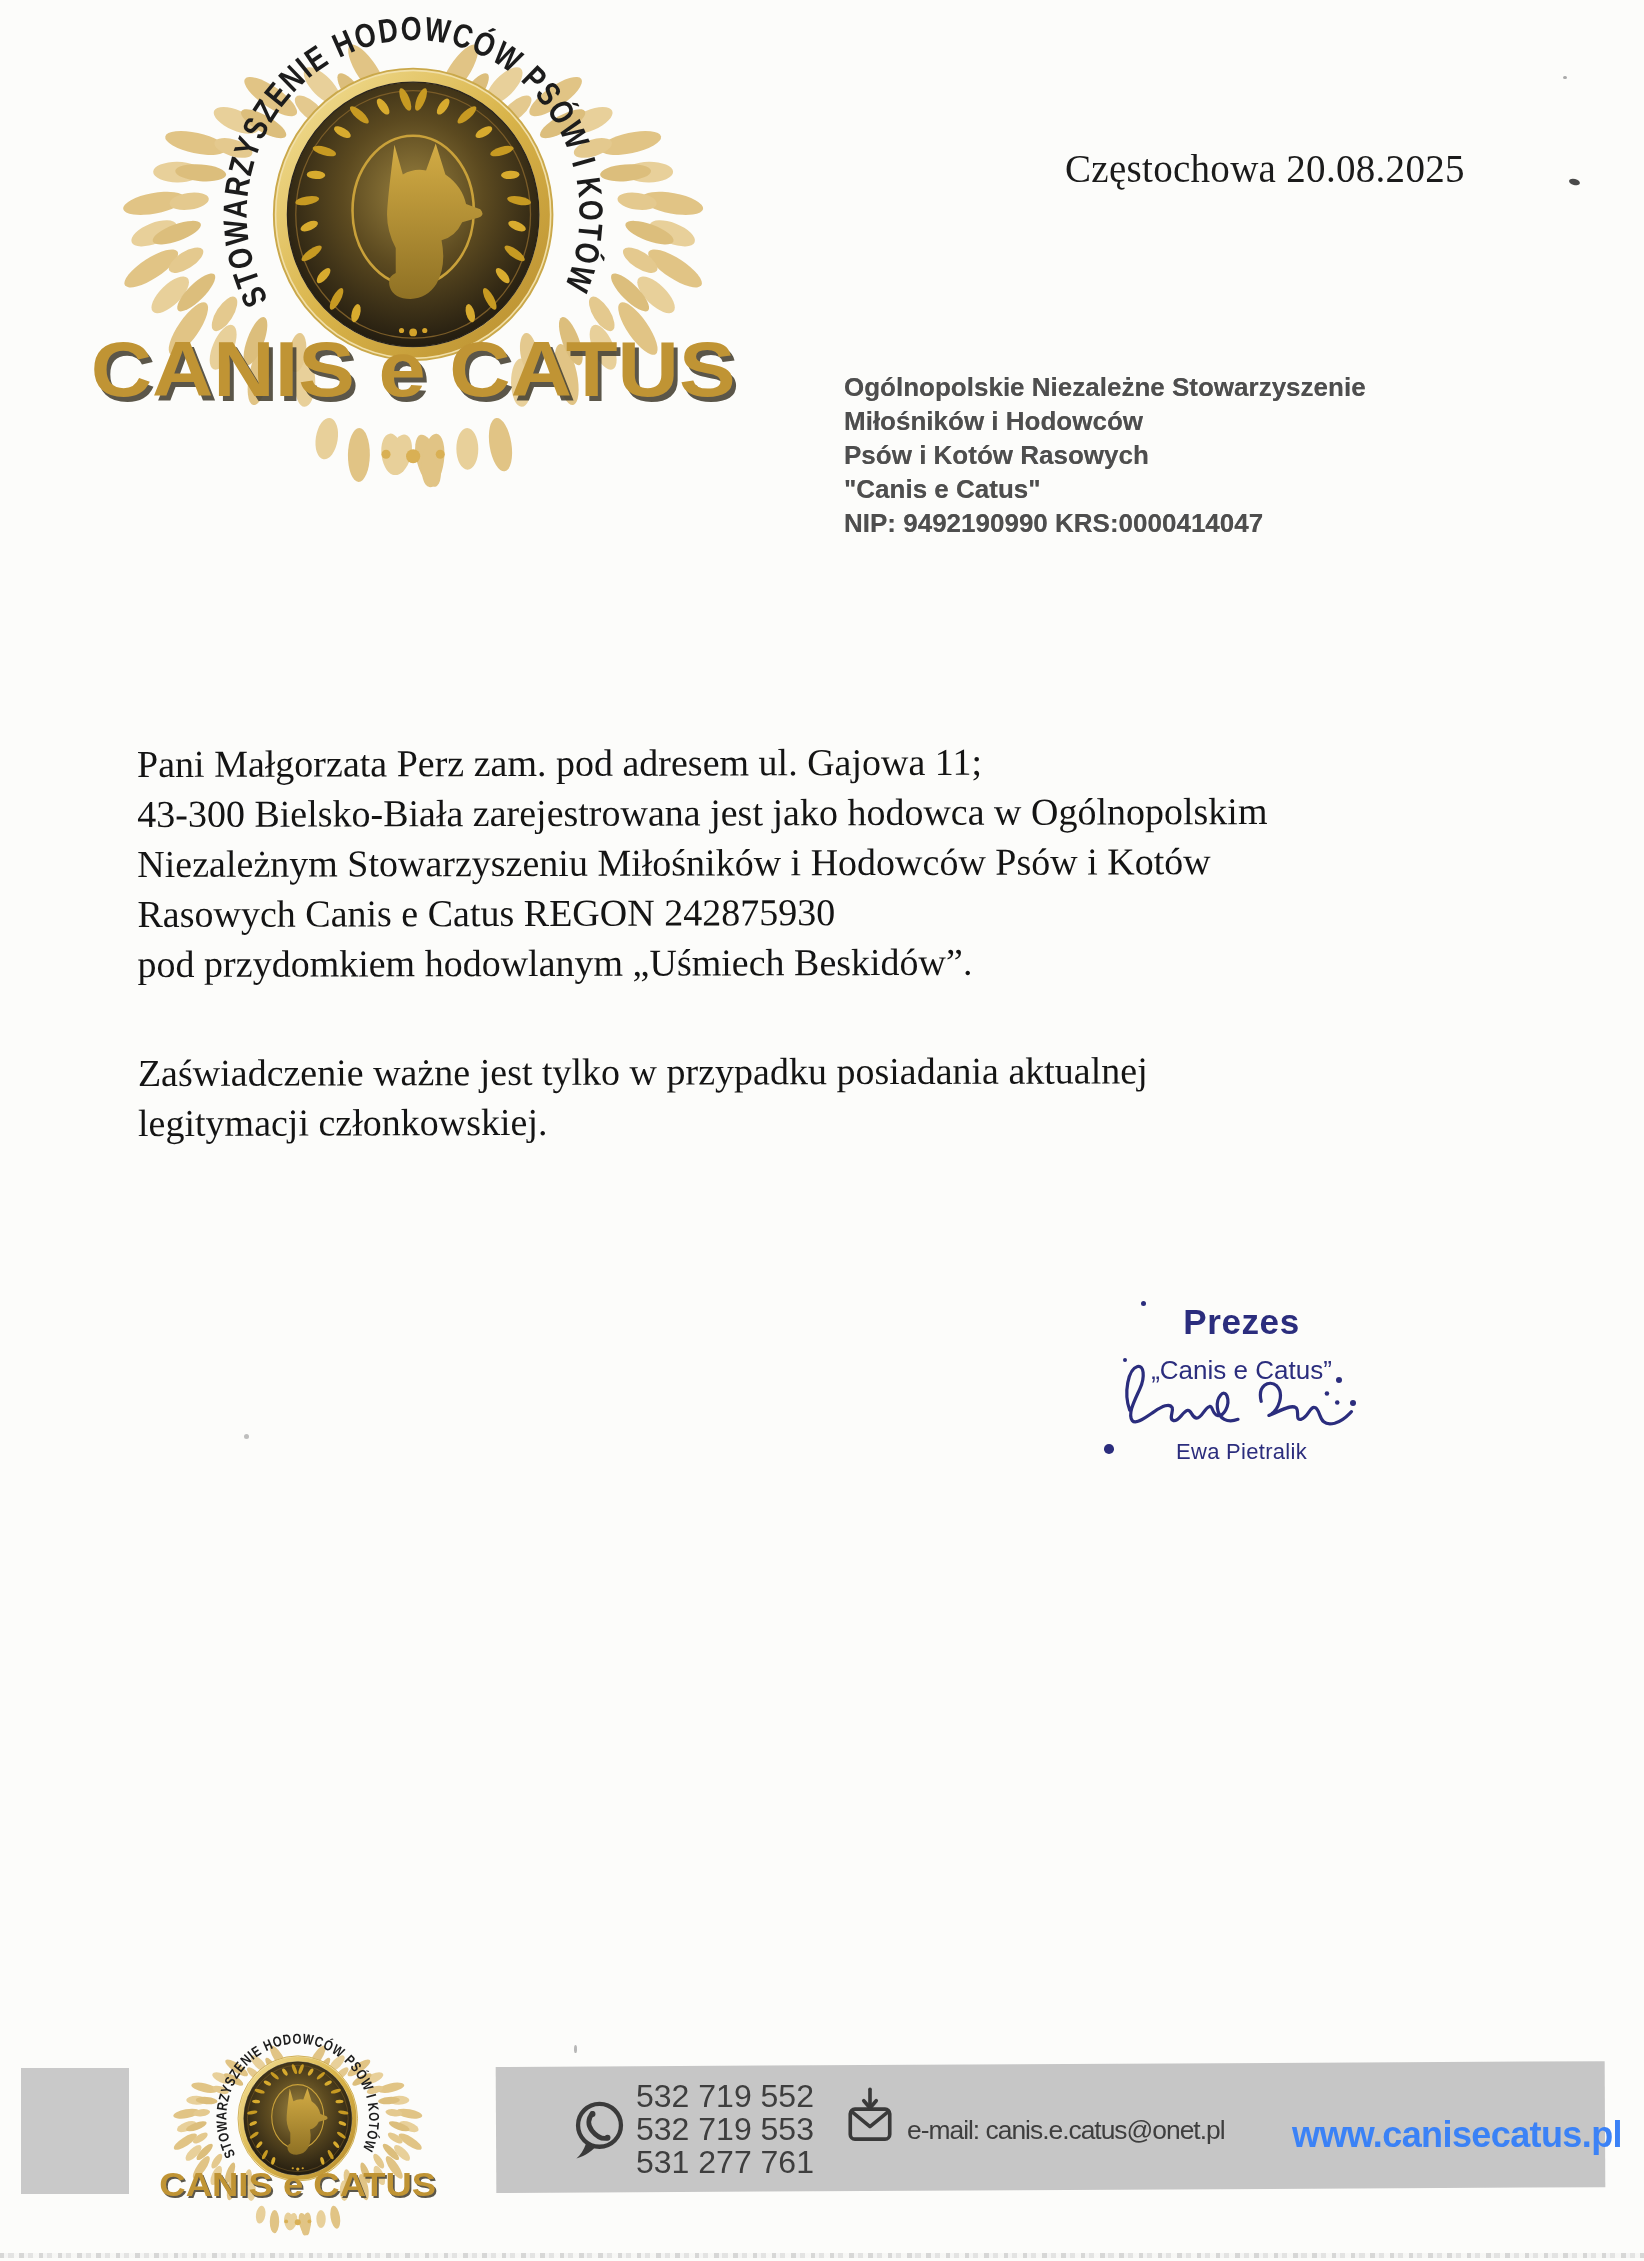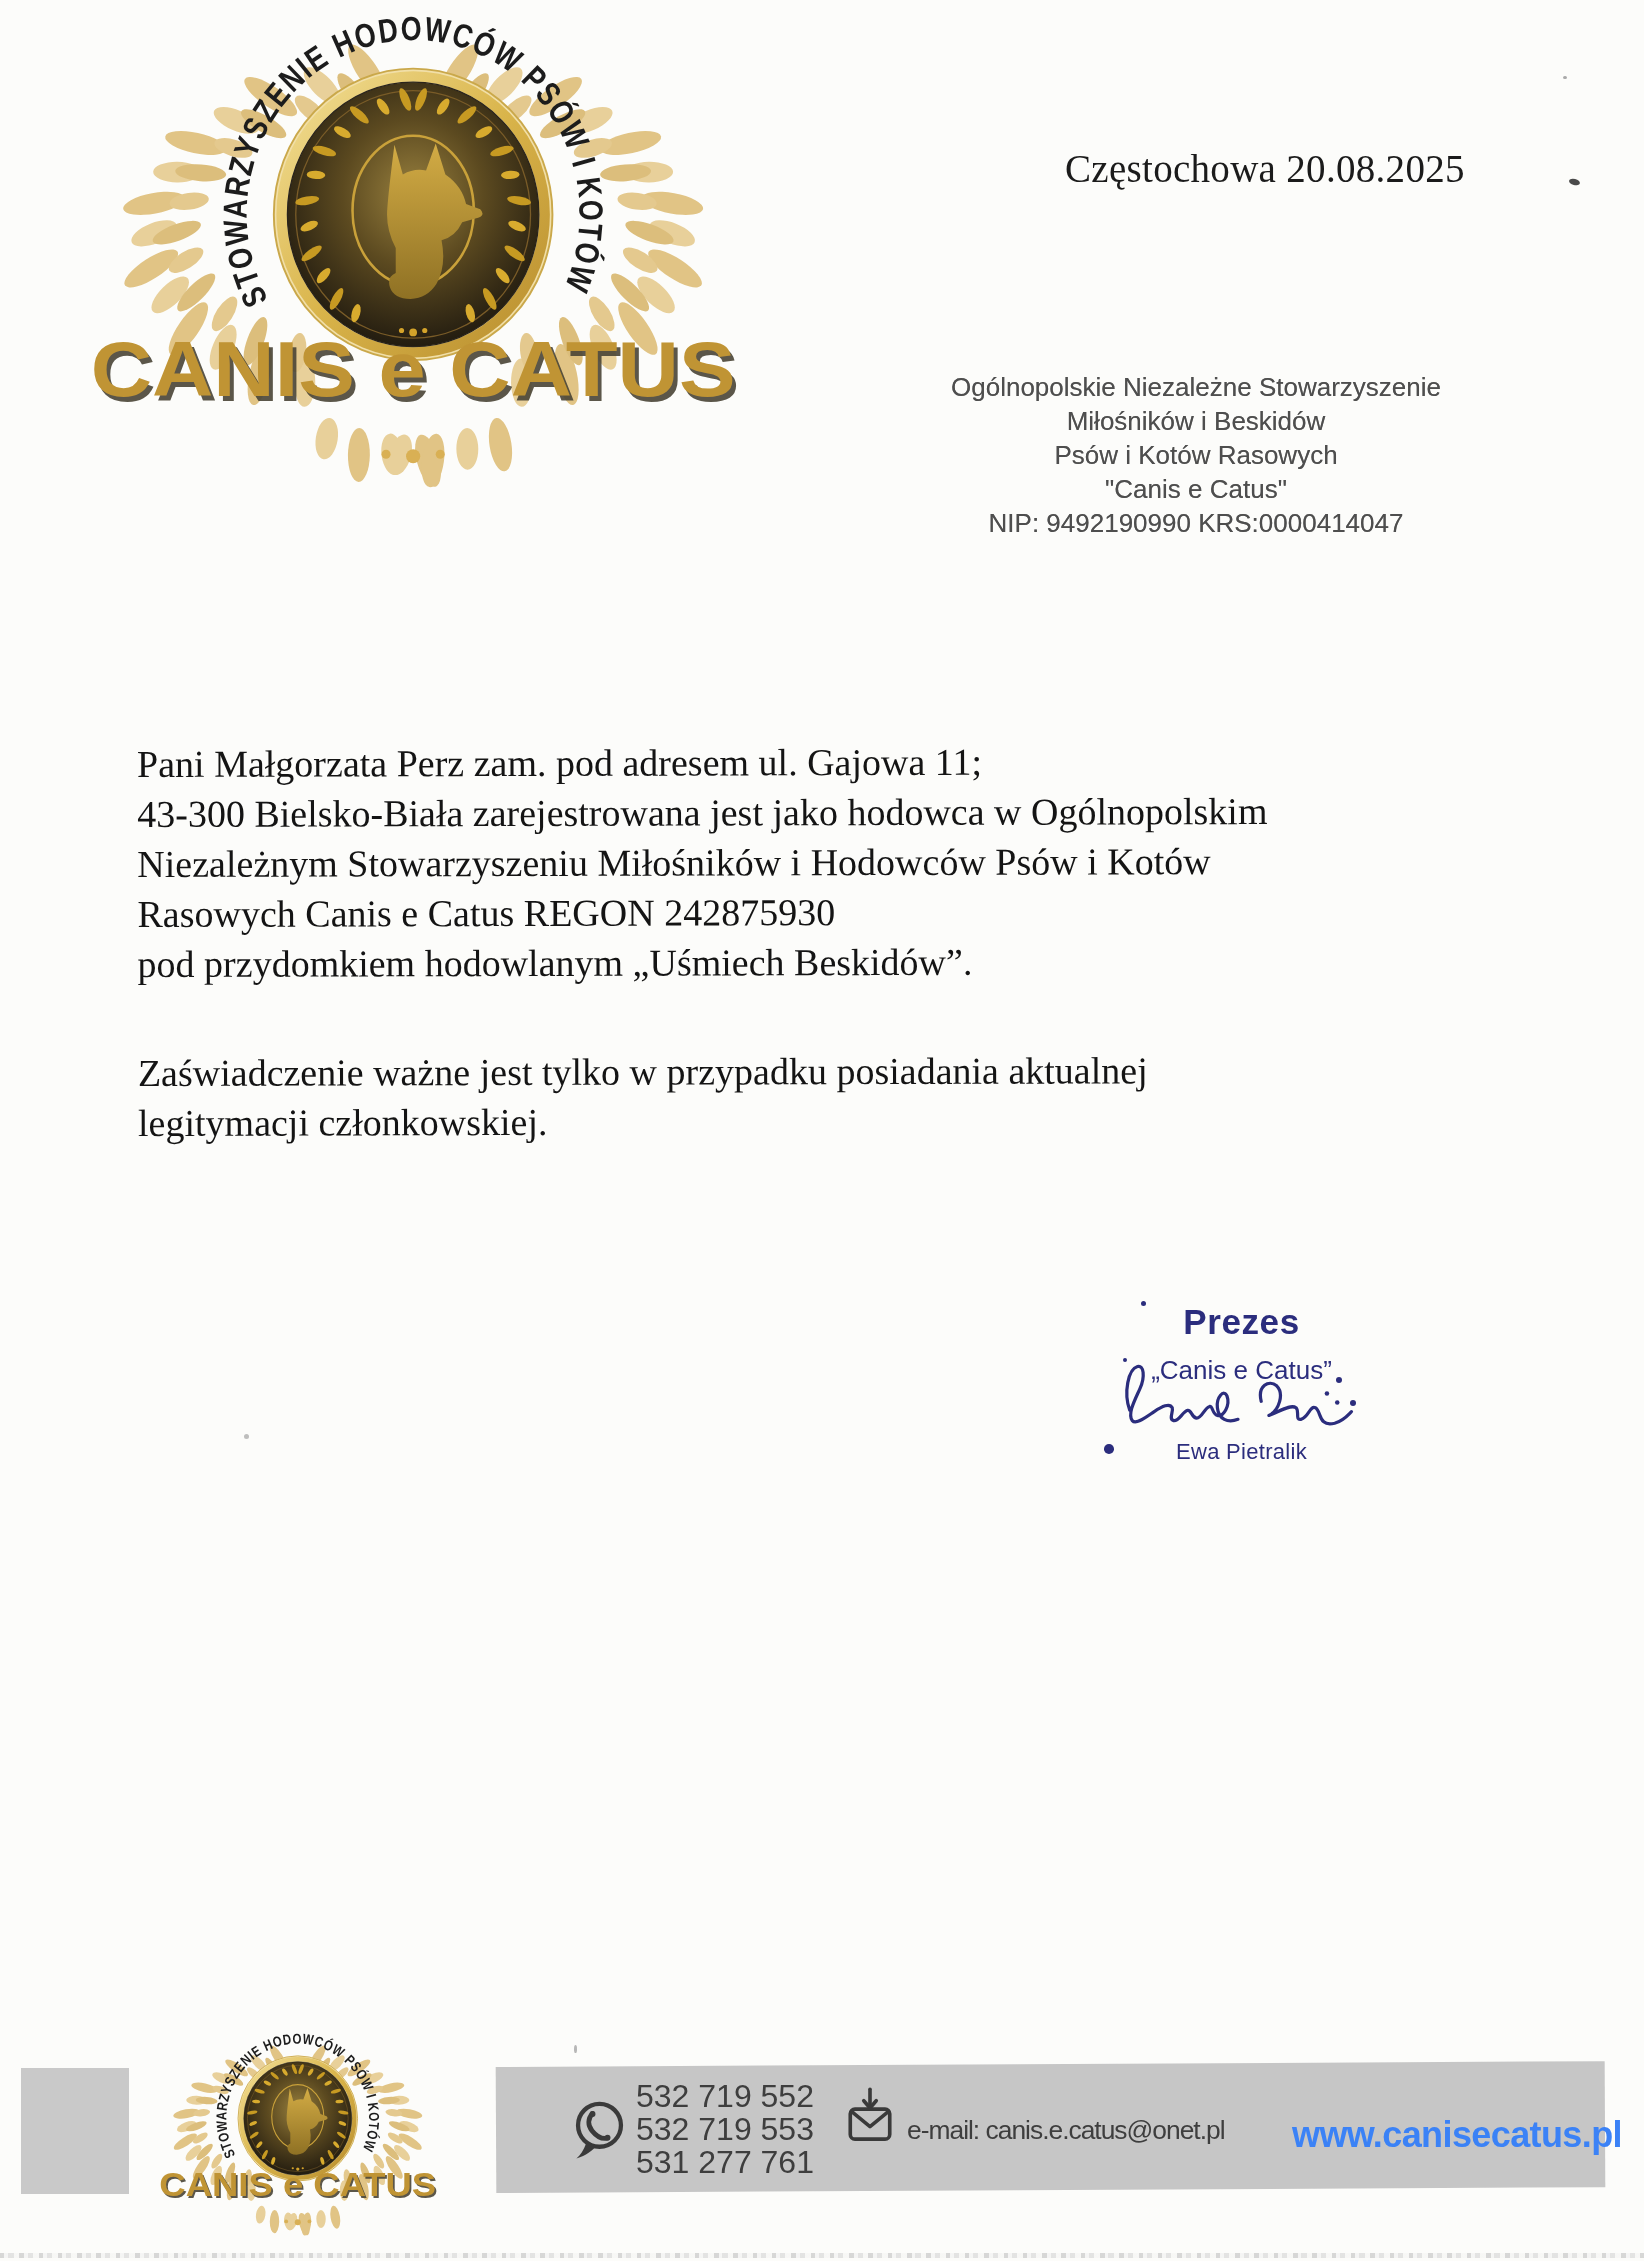--- a/index.html
+++ b/index.html
@@ -1,22 +1,22 @@
 <!DOCTYPE html>
 <html style="font-size:10.3px"><head>
 <meta charset="utf-8">
 <style>
   html,body{margin:0;padding:0;background:#e8e8e8;}
   #page{position:relative;width:1644px;height:2261px;background:#fcfcfa;overflow:hidden;
         font-family:"Liberation Serif", serif;color:#141414;padding-left:20px;}
   .abs{position:absolute;}
   
   #date-line{left:1065px;top:146px;font-size:39px;letter-spacing:0.3px;color:#1b1b1b;}
-  #org-stamp{left:896px;top:370px;width:600px;text-align:center;
-             font-family:"Liberation Sans", sans-serif;font-weight:400;color:#414141;
+  #org-stamp{left:844px;top:370px;width:600px;
+             font-family:"Liberation Sans", sans-serif;font-weight:700;color:#414141;
              text-shadow:0 0 0.6px rgba(70,70,70,.65);opacity:.93;}
   #org-stamp .st-line{font-size:26px;line-height:34px;white-space:nowrap;}
   
   #doc-title{left:653px;top:642px;font-size:46px;font-weight:700;letter-spacing:0.6px;}
   #body-text{left:137px;top:739px;width:1419px;transform:rotate(-.15deg);transform-origin:left top;}
   .body-line{font-size:38px;line-height:50px;white-space:nowrap;}
   #para2{margin-top:59px;}
   
   #sig-block{left:1122px;top:1284px;width:239px;text-align:center;
              font-family:"Liberation Sans", sans-serif;color:#2b2d7d;}
@@ -175,21 +175,21 @@
   </svg>
 
   <svg class="abs" style="left:77px;top:48px" width="671" height="445" viewBox="0 0 1040 690" overflow="visible">
     <use href="#logo-sym"></use>
   </svg>
 
   <div class="abs" id="date-line">Częstochowa 20.08.2025</div>
 
   <div class="abs" id="org-stamp">
     <div class="st-line">Ogólnopolskie Niezależne Stowarzyszenie</div>
-    <div class="st-line">Miłośników i Beskidów</div>
+    <div class="st-line">Miłośników i Hodowców</div>
     <div class="st-line">Psów i Kotów Rasowych</div>
     <div class="st-line">"Canis e Catus"</div>
     <div class="st-line">NIP: 9492190990 KRS:0000414047</div>
   </div>
 
 
   <div class="abs" id="body-text">
     <div id="para1">
       <div class="body-line">Pani Małgorzata Perz zam. pod adresem ul. Gajowa 11;</div>
       <div class="body-line">43-300 Bielsko-Biała zarejestrowana jest jako hodowca w Ogólnopolskim</div>

